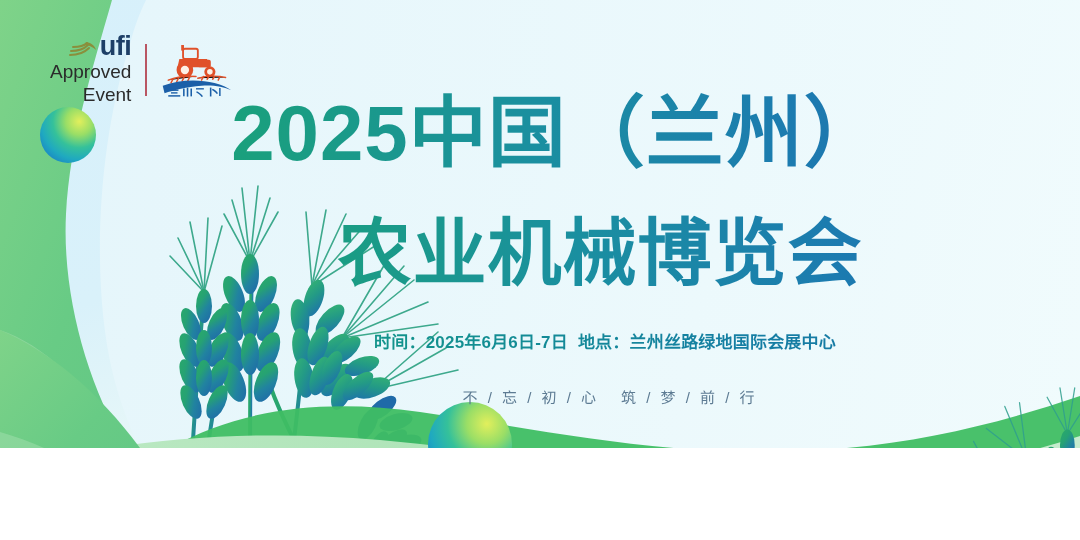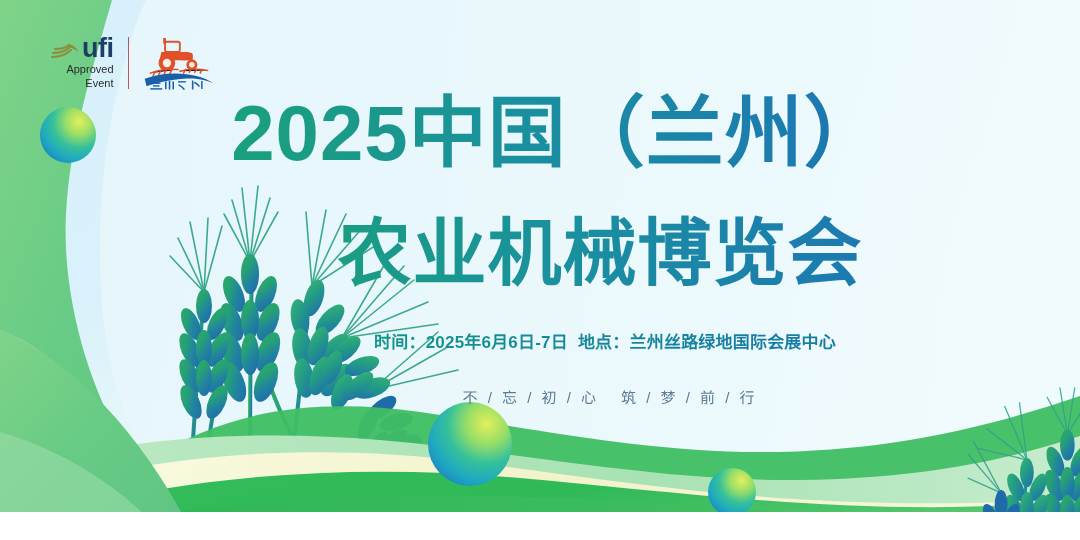--- a/index.html
+++ b/index.html
@@ -4,21 +4,21 @@
 <title>2025 Lanzhou Agricultural Machinery Expo Banner</title>
 <style>
   html, body {
     margin: 0;
     padding: 0;
     background: #ffffff;
   }
   #banner {
     position: relative;
     width: 1080px;
-    height: 512px;
+    height: 448px;
     overflow: hidden;
     font-family: "Liberation Sans", "DejaVu Sans", sans-serif;
     background: linear-gradient(160deg, #d8f1fb 0%, #d4effa 35%, #e6f7fb 62%, #f2fbf6 100%);
   }
 
   
   .bg-layer {
     position: absolute;
     left: 0; top: 0;
     width: 1080px;
@@ -50,21 +50,21 @@
   .ufi-word {
     font-family: "Liberation Sans", "DejaVu Sans", sans-serif;
     font-size: 27px;
     font-weight: 700;
     color: #1d3f67;
     letter-spacing: -0.5px;
     line-height: 0.95;
   }
   .ufi-sub {
     font-family: "Liberation Sans", "DejaVu Sans", sans-serif;
-    font-size: 11px;
+    font-size: 19px;
     font-weight: 400;
     color: #2b2b2b;
     line-height: 1.18;
     text-align: right;
     margin-top: 1px;
   }
   .logo-divider {
     width: 1.5px;
     height: 52px;
     background: #b03a48;

